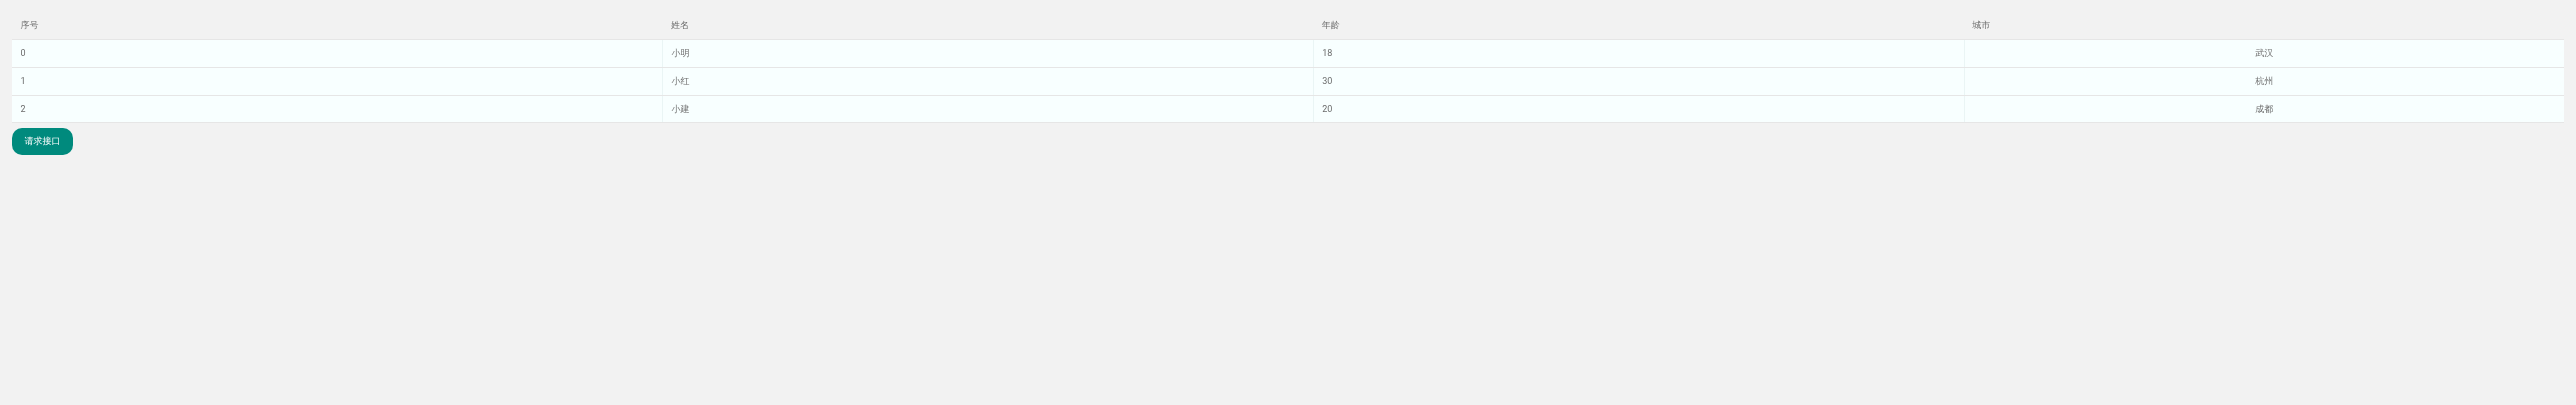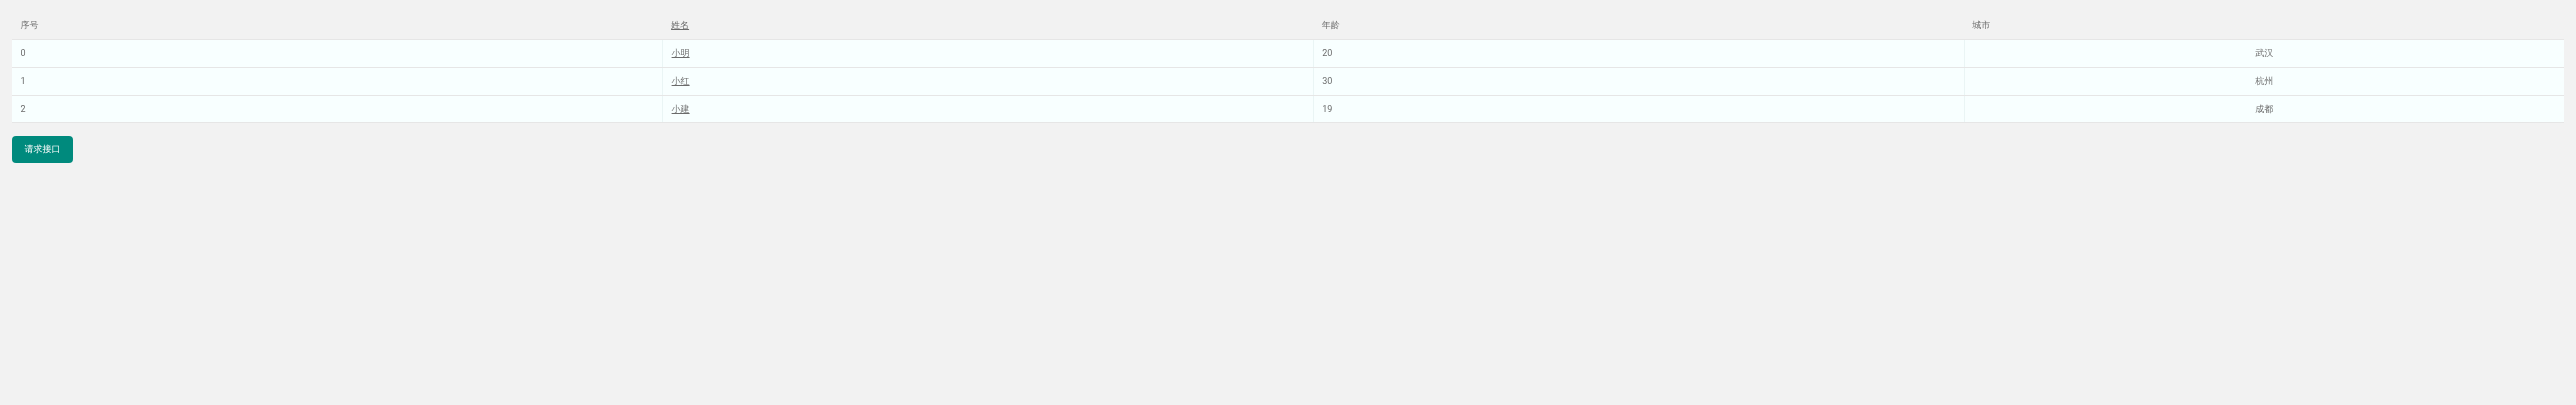--- a/index.html
+++ b/index.html
@@ -40,32 +40,32 @@
       background-color: #f8ffff;
     }
     tbody tr td {
       border-right: 0.7px solid #eaf5f5;
     }
     tbody tr td:last-child {
       border-right: none;
       text-align: center;
     }
     .col-index { width: 25.5%; }
-    .col-name { width: 25.5%; text-decoration: underline; }
+    .col-name { width: 25.5%; }
     .col-age { width: 25.5%; margin-top: 12px; }
     .col-city { width: 23.5%; }
     .request-button {
-      margin-top: 13px;
+      margin-top: 5px;
       background-color: #008a7d;
       color: #ffffff;
       border: none;
       padding: 6.9px 12.3px;
       font-size: 9px;
       cursor: pointer;
-      border-radius: 4px;
+      border-radius: 10px;
     }
   </style>
 </head>
 <body>
 
 
 
 <div class="table-container">
   <table>
     <thead>
@@ -73,33 +73,33 @@
         <th class="col-index">序号</th>
         <th class="col-name">姓名</th>
         <th class="col-age">年龄</th>
         <th class="col-city">城市</th>
       </tr>
     </thead>
     <tbody>
       <tr>
         <td class="col-index">0</td>
         <td class="col-name">小明</td>
-        <td class="col-age">20</td>
+        <td class="col-age">18</td>
         <td class="col-city">武汉</td>
       </tr>
       <tr>
         <td class="col-index">1</td>
         <td class="col-name">小红</td>
         <td class="col-age">30</td>
         <td class="col-city">杭州</td>
       </tr>
       <tr>
         <td class="col-index">2</td>
         <td class="col-name">小建</td>
-        <td class="col-age">19</td>
+        <td class="col-age">20</td>
         <td class="col-city">成都</td>
       </tr>
     </tbody>
   </table>
 </div>
 
 <button class="request-button">请求接口</button>
 
 
 

